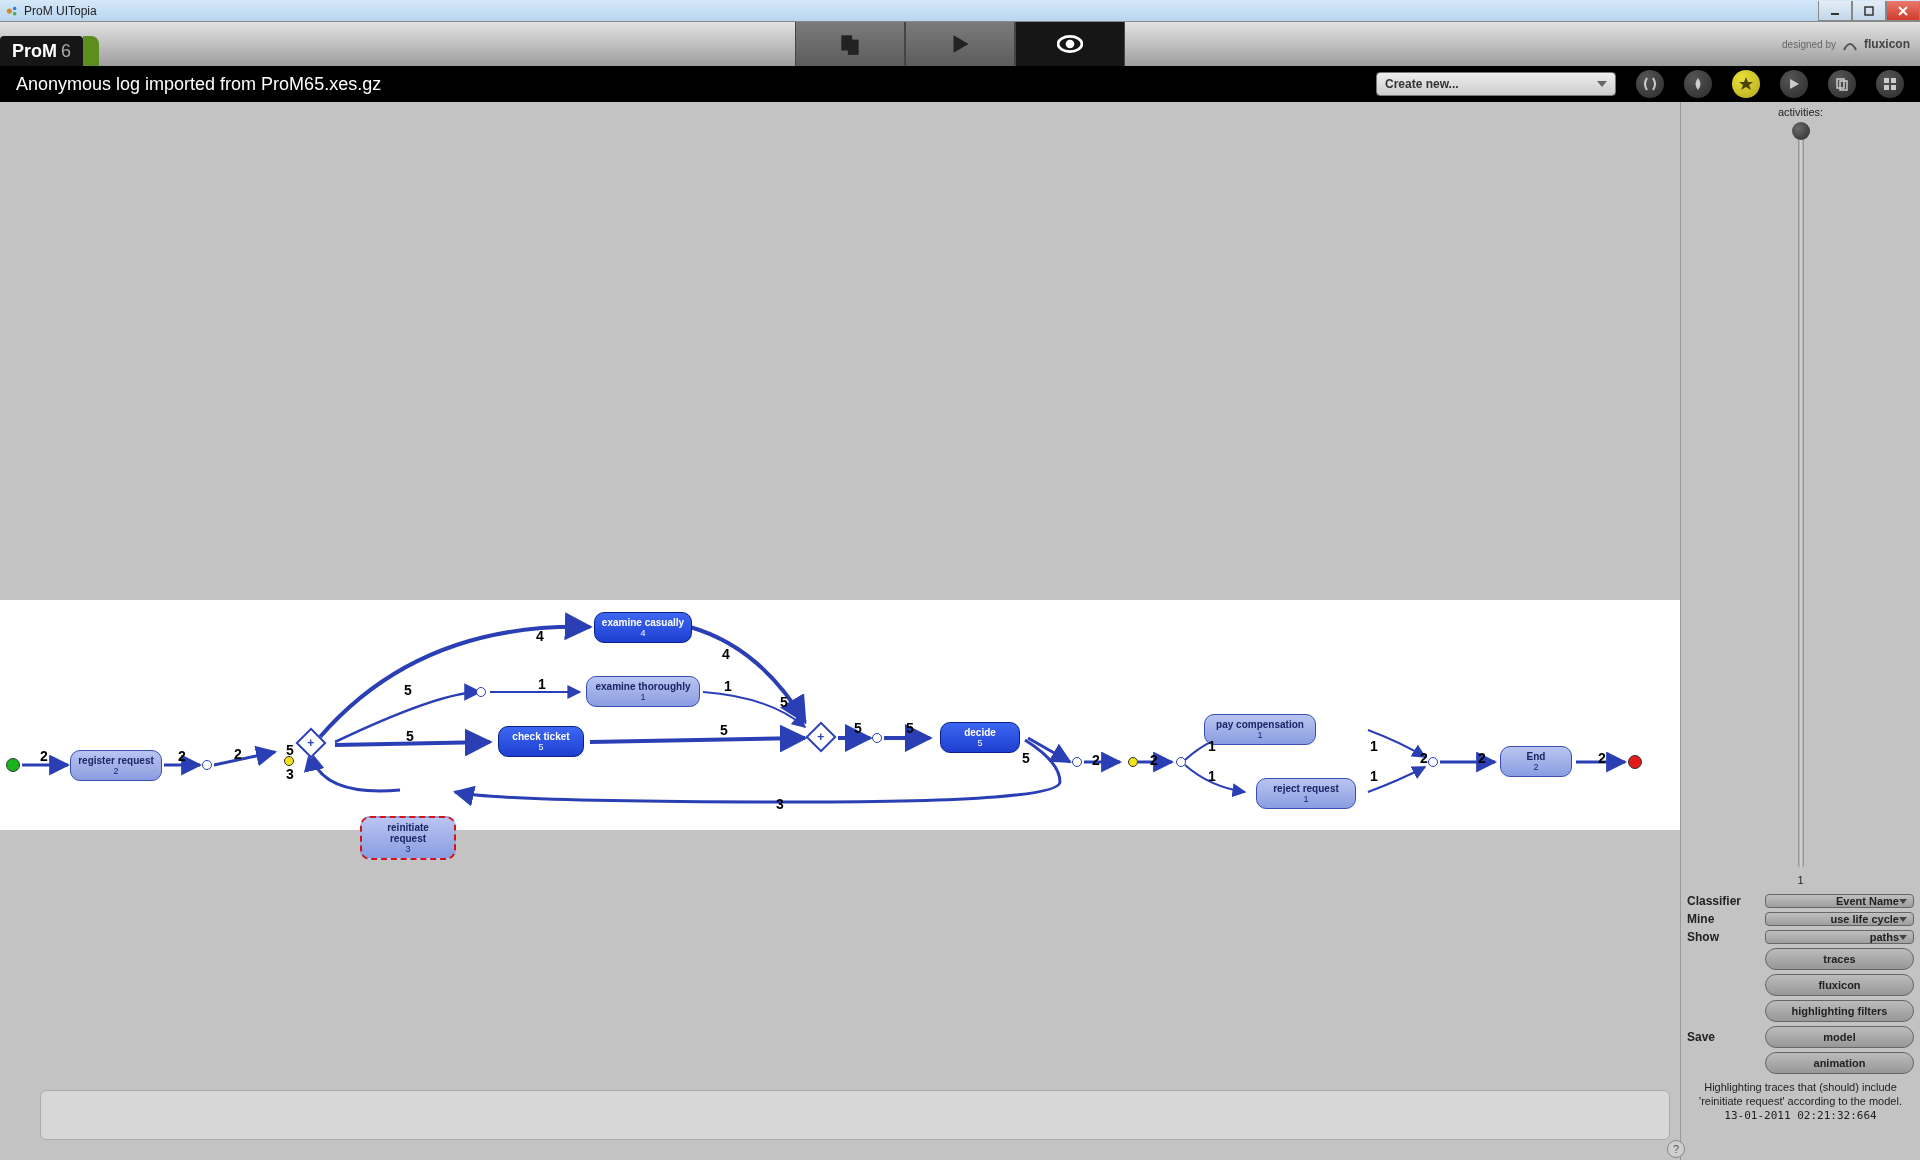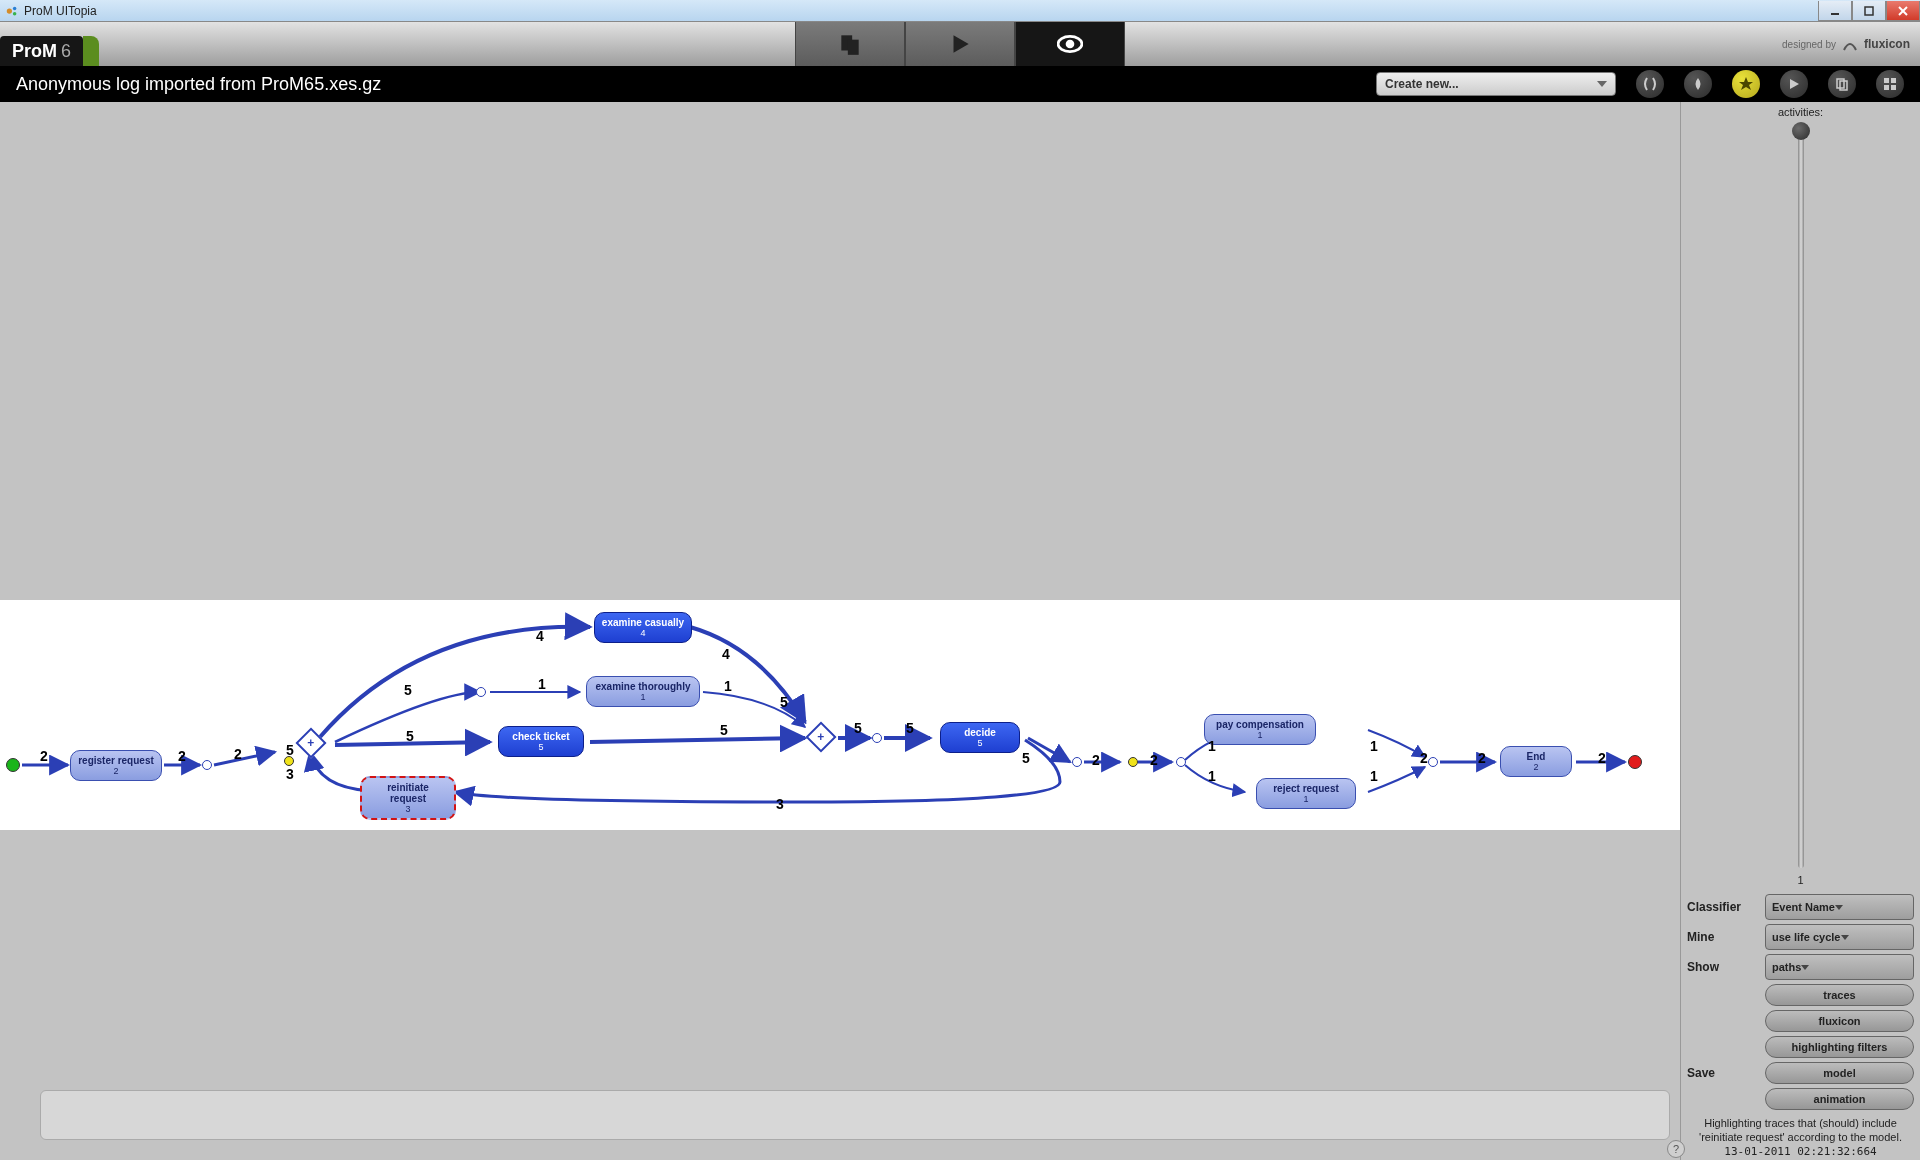--- a/index.html
+++ b/index.html
@@ -45,35 +45,35 @@
 .sliders { display: flex; gap: 40px; justify-content: center; height: 780px; padding-top: 0; }
 .sliderblock { display: flex; flex-direction: column; align-items: center; flex: 1; }
 .slabel { font-size: 11px; color: #222; }
 .slider-track { width: 6px; flex: 1; background: linear-gradient(90deg,#888,#ddd,#888); border-radius: 3px; position: relative; margin: 4px 0; }
 .slider-thumb { position: absolute; left: -6px; width: 18px; height: 18px; border-radius: 50%; background: radial-gradient(circle at 35% 35%, #6b6b6b, #2a2a2a); cursor: pointer; }
 .sval { font-size: 11px; color: #222; margin-top: 2px; }
 
 .controls { margin-top: 8px; }
 .controlrow { display: flex; align-items: center; margin-bottom: 4px; gap: 8px; }
 .controlrow .lbl { width: 70px; font-size: 12px; font-weight: bold; color: #222; }
-.dropdown { flex: 1; height: 26px; background: linear-gradient(#bfbfbf,#9e9e9e); border: 1px solid #666; border-radius: 4px; display: flex; align-items: center; justify-content: flex-start; padding: 0 6px; font-size: 11px; font-weight: bold; color: #222; cursor: pointer; }
+.dropdown { flex: 1; height: 14px; background: linear-gradient(#bfbfbf,#9e9e9e); border: 1px solid #666; border-radius: 4px; display: flex; align-items: center; justify-content: flex-end; padding: 0 6px; font-size: 11px; font-weight: bold; color: #222; cursor: pointer; }
 .dropdown .tri { width: 0; height: 0; border-left: 4px solid transparent; border-right: 4px solid transparent; border-top: 5px solid #444; }
 .pillrow { display: flex; margin-bottom: 4px; }
 .pill { flex: 1; height: 22px; margin-left: 78px; background: linear-gradient(#bcbcbc,#979797); border: 1px solid #666; border-radius: 11px; display: flex; align-items: center; justify-content: center; font-size: 11px; font-weight: bold; color: #222; cursor: pointer; }
 .hint { font-size: 11px; color: #222; text-align: center; margin-top: 6px; line-height: 1.3; }
 .timestamp { font-size: 11px; color: #222; text-align: center; font-family: monospace; }
 .helpq { position: absolute; bottom: 2px; left: -14px; width: 18px; height: 18px; border-radius: 50%; background: #cfcfcf; border: 1px solid #888; display: flex; align-items: center; justify-content: center; font-size: 11px; color: #555; }
 
 .bottombar { position: absolute; left: 40px; right: 10px; bottom: 20px; height: 50px; background: #d7d7d7; border: 1px solid #aaa; border-radius: 6px; }
 
 
 .node { position: absolute; border-radius: 10px; display: flex; flex-direction: column; align-items: center; justify-content: center; text-align: center; font-size: 10px; font-weight: bold; padding: 4px 6px; }
 .node.dim { background: linear-gradient(#b9c4f1,#8a9de0); border: 1px solid #3a4fb0; color: #1a2566; }
 .node.bright { background: linear-gradient(#3d67f2,#1e3fd1); border: 1px solid #0c1f8a; color: #fff; }
-.node.dashed { border: 2px dashed #d31414; color: #1a2566; }
+.node.dashed { border: 2px dashed #d31414; color: #1a2566; margin-top: 40px; }
 .node .sub { font-weight: normal; font-size: 9px; }
 .token { position: absolute; width: 14px; height: 14px; border-radius: 50%; border: 1px solid #333; }
 .token.green { background: #1ab51a; }
 .token.red { background: #e21c1c; }
 .token.yellow { background: #f0e31a; width: 10px; height: 10px; }
 .gate { position: absolute; width: 22px; height: 22px; background: #fff; border: 2px solid #2b3fb5; transform: rotate(45deg); display: flex; align-items: center; justify-content: center; }
 .gate span { transform: rotate(-45deg); font-size: 12px; font-weight: bold; color: #2b3fb5; }
 .mini { position: absolute; width: 10px; height: 10px; border-radius: 50%; background: #fff; border: 1px solid #2b3fb5; }
 .edgelabel { position: absolute; font-size: 14px; font-weight: bold; color: #000; }
 </style>

